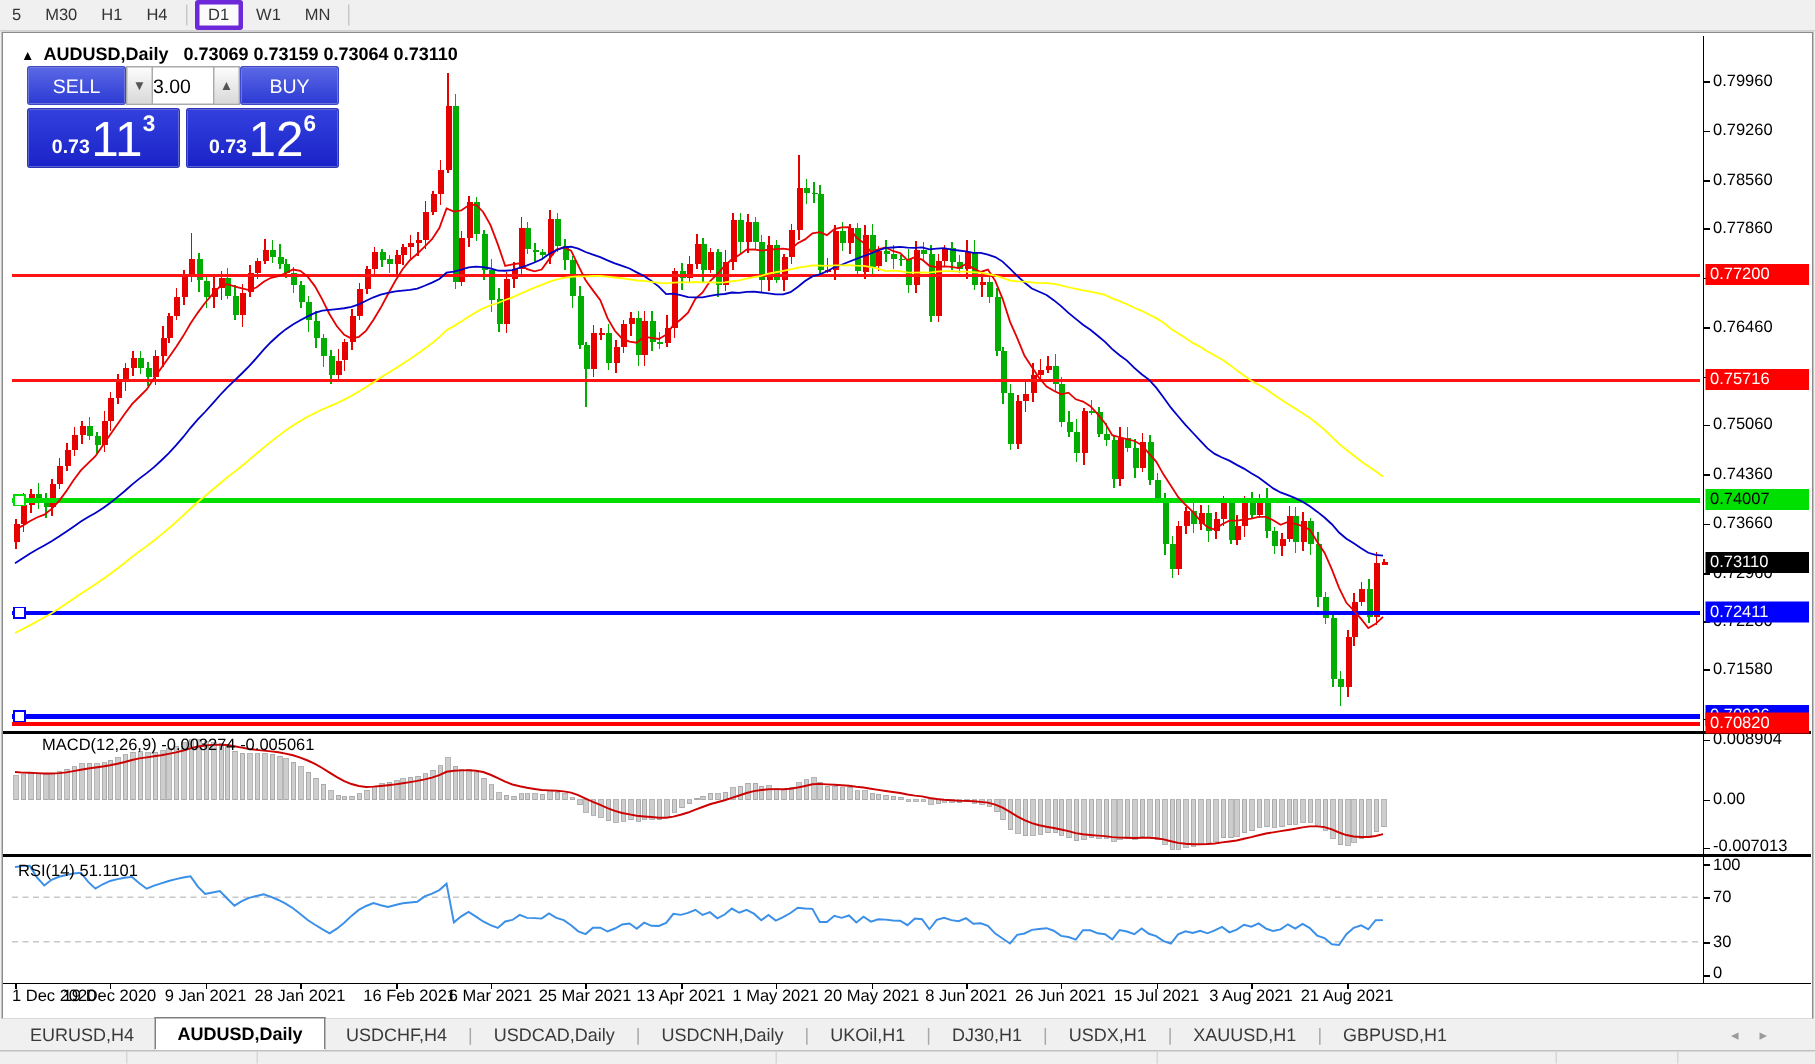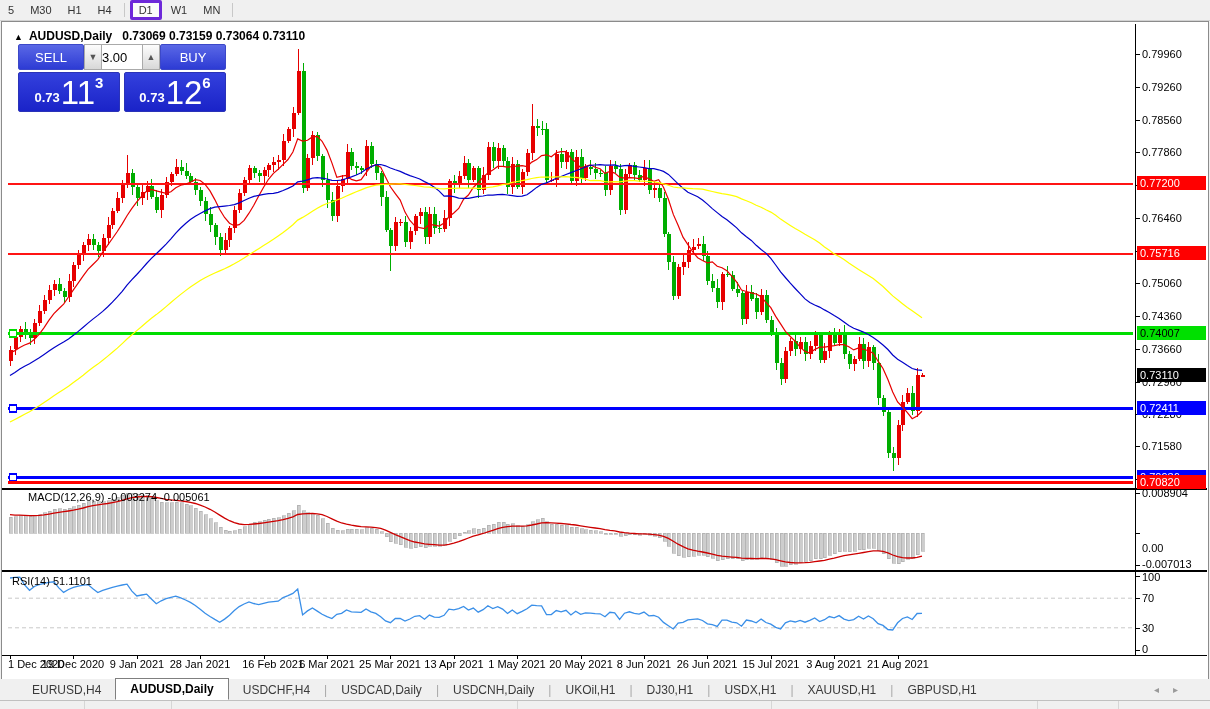--- a/index.html
+++ b/index.html
@@ -41,21 +41,21 @@
   #axis-labels .tag{position:absolute;left:1137px;width:66px;height:14px;line-height:14px;
     font-size:11px;padding-left:3px;white-space:nowrap;}
   #macd-label,#rsi-label{position:absolute;left:12px;z-index:6;font-size:11px;color:#000;}
   #macd-label{top:491px;margin-left:16px;}
   #rsi-label{top:575px;}
   
   #date-axis{position:absolute;left:0;top:658px;width:1135px;height:14px;z-index:6;}
   #date-axis span{position:absolute;font-size:11px;color:#000;white-space:nowrap;}
   
   #tabbar{position:absolute;left:0;top:679px;width:1210px;height:21px;background:#f0f0f0;
-    display:flex;align-items:flex-end;z-index:10;font-size:12px;color:#3a3a3a;padding-left:18px;box-sizing:border-box;}
+    display:flex;align-items:flex-end;z-index:10;font-size:12px;color:#3a3a3a;padding-left:6px;box-sizing:border-box;}
   .tab{padding:3px 14px 3px 14px;cursor:pointer;white-space:nowrap;}
   .tab.active{background:#fff;border:1px solid #7f7f7f;border-bottom:1px solid #fff;font-weight:bold;color:#000;}
   .tab-pipe{color:#a8a8a8;padding:3px 0;}
   #tab-scroll{position:absolute;right:18px;top:684px;z-index:11;color:#9a9a9a;font-size:10px;letter-spacing:14px;cursor:pointer;}
   
   #statusbar{position:absolute;left:0;top:700px;width:1210px;height:9px;background:#f0f0f0;
     border-top:1px solid #c0c0c0;z-index:10;display:flex;}
   #statusbar div{border-right:1px solid #d6d6d6;height:100%;}
 </style>
 </head>
@@ -741,21 +741,21 @@
     <span class="tick" style="top: 212px;">0.76460</span>
     <span class="tick" style="top: 245px;">0.75760</span>
     <span class="tick" style="top: 277px;">0.75060</span>
     <span class="tick" style="top: 310px;">0.74360</span>
     <span class="tick" style="top: 343px;">0.73660</span>
     <span class="tick" style="top: 376px;">0.72960</span>
     <span class="tick" style="top: 408px;">0.72280</span>
     <span class="tick" style="top: 440px;">0.71580</span>
     <span class="tick" style="top: 473px;">0.70880</span>
     <span class="tick" style="top: 487px;">0.008904</span>
-    <span class="tick" style="top: 542px;">0.00</span>
+    <span class="tick" style="top: 527px;">0.00</span>
     <span class="tick" style="top: 558px;">-0.007013</span>
     <span class="tick" style="top: 571px;">100</span>
     <span class="tick" style="top: 592px;">70</span>
     <span class="tick" style="top: 622px;">30</span>
     <span class="tick" style="top: 643px;">0</span>
     <div class="tag" style="top: 176px; background: rgb(255, 0, 0); color: rgb(255, 255, 255);">0.77200</div>
     <div class="tag" style="top: 246px; background: rgb(255, 0, 0); color: rgb(255, 255, 255);">0.75716</div>
     <div class="tag" style="top: 326px; background: rgb(0, 224, 0); color: rgb(0, 0, 0);">0.74007</div>
     <div class="tag" style="top: 401px; background: rgb(0, 0, 255); color: rgb(255, 255, 255);">0.72411</div>
     <div class="tag" style="top: 470px; background: rgb(0, 0, 255); color: rgb(255, 255, 255);">0.70936</div>

